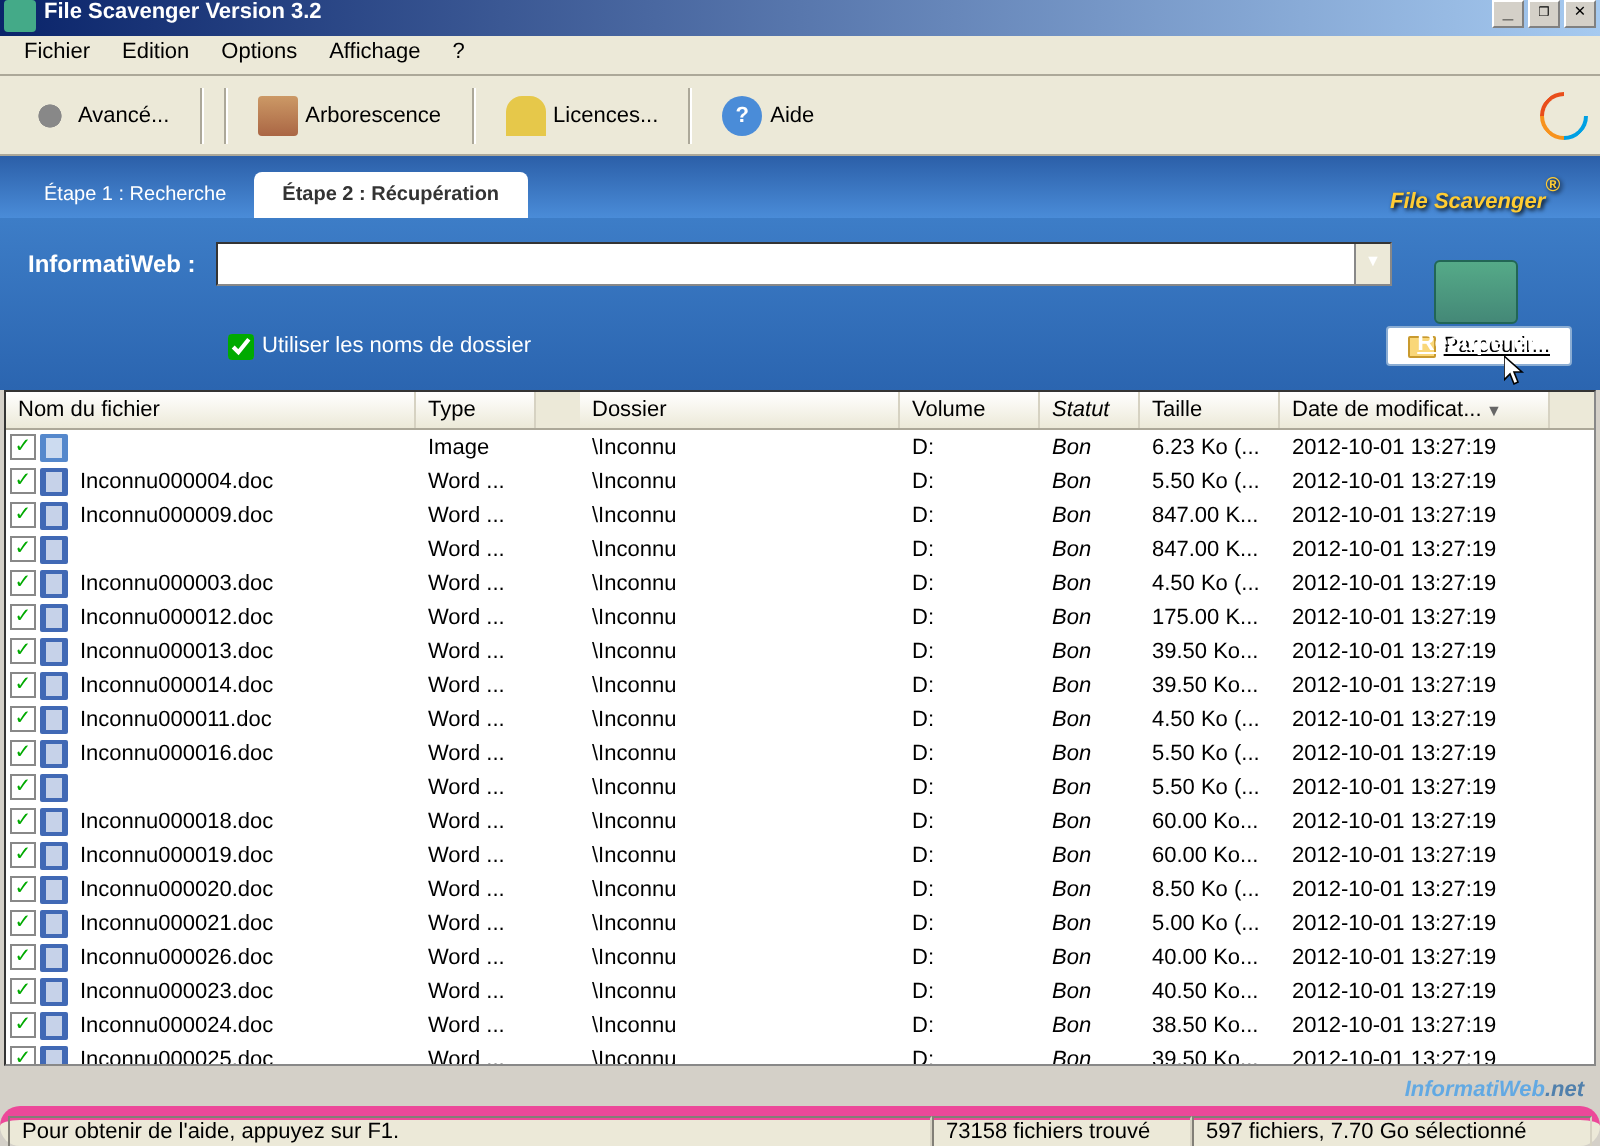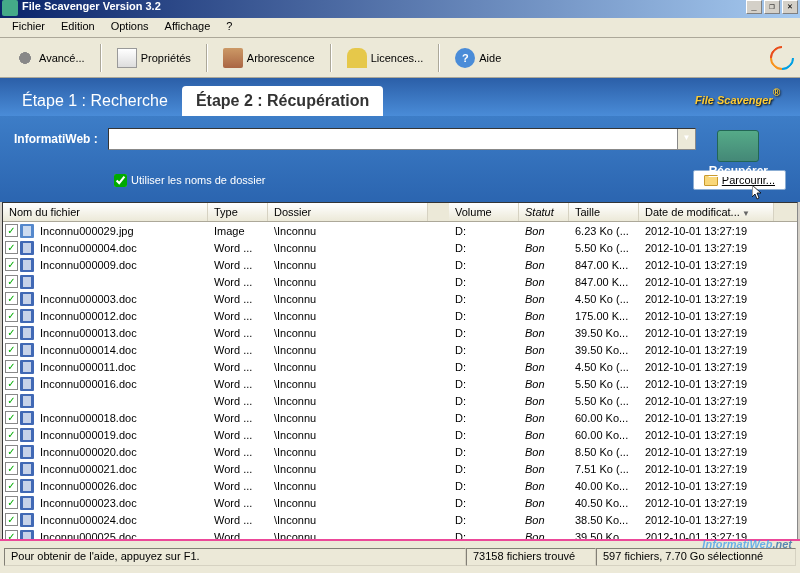--- a/index.html
+++ b/index.html
@@ -19,21 +19,21 @@
 
 .toolbar { height: 40px; background: #ece9d8; display: flex; align-items: center; padding: 0 6px; border-bottom: 1px solid #aca899; gap: 2px; }
 .tbtn { display: flex; align-items: center; gap: 4px; padding: 4px 8px; cursor: pointer; border: 1px solid transparent; border-radius: 2px; }
 .tbtn-icon { width: 20px; height: 20px; display: inline-block; }
 .tsep { width: 2px; height: 28px; border-left: 1px solid #aca899; border-right: 1px solid #fff; margin: 0 4px; }
 .logo-c { margin-left: auto; width: 24px; height: 24px; border: 2px solid; border-color: #f7931e #00a0e3 #f7931e #e94e1b; border-radius: 50%; border-top-color: transparent; transform: rotate(45deg); }
 
 
 .tabarea { background: linear-gradient(to bottom, #2b5fa8, #4a8cd8); padding: 8px 8px 0 8px; position: relative; }
 .tabs { display: flex; align-items: flex-end; }
-.tab { padding: 6px 14px; color: white; cursor: pointer; border-radius: 4px 4px 0 0; font-size: 16px; text-align: right; }
+.tab { padding: 6px 14px; color: white; cursor: pointer; border-radius: 4px 4px 0 0; font-size: 10px; text-align: right; }
 .tab.active { background: #fff; color: #333; font-weight: bold; }
 .brand { position: absolute; right: 20px; top: 6px; font-family: Georgia, serif; font-size: 22px; font-style: italic; font-weight: bold; color: #ffcc33; text-shadow: 1px 1px 2px #000; }
 .brand sup { font-size: 10px; }
 
 
 .bluepanel { background: linear-gradient(to bottom, #3d7dc7, #2b65b0); padding: 12px 14px; display: flex; align-items: center; gap: 10px; color: white; flex-wrap: wrap; }
 .dest-label { font-weight: bold; font-size: 12px; }
 .dest-combo { flex: 1; min-width: 480px; height: 22px; background: white; border: 1px inset #888; display: flex; }
 .dest-combo input { flex: 1; border: none; padding: 0 4px; outline: none; }
 .dest-combo .dropbtn { width: 18px; background: #ece9d8; border-left: 1px solid #888; text-align: center; line-height: 18px; cursor: pointer; font-size: 8px; }
@@ -48,36 +48,36 @@
 .recover-icon { width: 42px; height: 32px; margin: 0 auto 2px; background: linear-gradient(#5a8, #487); border-radius: 3px; border: 1px solid #265; }
 .recover-label { color: white; font-weight: bold; font-size: 12px; text-decoration: underline; }
 
 
 .table-wrap { background: white; border: 1px inset #888; height: 338px; overflow-y: scroll; overflow-x: hidden; margin: 0 2px; }
 .thead { display: flex; background: #ece9d8; border-bottom: 1px solid #aca899; position: sticky; top: 0; }
 .th { padding: 3px 6px; border-right: 1px solid #d6d2c2; font-weight: normal; background: linear-gradient(#fff, #ece9d8); cursor: pointer; white-space: nowrap; overflow: hidden; }
 .th.sort::after { content: " ▼"; font-size: 8px; color: #666; }
 .c0 { width: 205px; display: flex; align-items: center; gap: 2px; }
 .c1 { width: 60px; }
-.c2 { width: 160px; }
-.c3 { width: 70px; margin-left: 21px; }
+.c2 { width: 160px; margin-left: 22px; }
+.c3 { width: 70px; }
 .c4 { width: 50px; font-style: italic; }
 .c5 { width: 70px; }
 .c6 { width: 135px; }
 .tr { display: flex; height: 17px; align-items: center; }
 .td { padding: 1px 6px; white-space: nowrap; overflow: hidden; text-overflow: ellipsis; }
 .td.c0 { padding: 1px 2px; }
 .c0n { flex: 1; padding: 1px 4px; }
 .chkbox { width: 13px; height: 13px; border: 1px solid #888; background: white; display: inline-flex; align-items: center; justify-content: center; color: #0a0; font-size: 10px; line-height: 1; }
 .fico { width: 14px; height: 14px; background: #4169b5; border-radius: 1px; display: inline-block; position: relative; }
 .fico.img { background: #5588cc; }
 .fico::before { content: ""; position: absolute; inset: 2px 3px; background: #fff; opacity: 0.7; }
 
 
-.statusbar { height: 34px; background: #ece9d8; border-top: 2px solid #ec4899; display: flex; align-items: center; padding: 0 4px; font-size: 11px; position: absolute; bottom: 0; left: 0; right: 0; }
+.statusbar { height: 20px; background: #ece9d8; border-top: 7px solid #ec4899; display: flex; align-items: center; padding: 0 4px; font-size: 11px; position: absolute; bottom: 0; left: 0; right: 0; border-radius: 10px; }
 .statusbar .cell { border: 1px inset #d6d2c2; padding: 1px 6px; height: 18px; }
 .watermark { position: absolute; right: 8px; bottom: 20px; font-family: Arial; font-style: italic; font-size: 18px; color: #3399ee; opacity: 0.7; pointer-events: none; font-weight: bold; }
 .watermark .net { color: #1a5fa0; }
 
 
 .ico-gear { background: radial-gradient(#888 40%, transparent 42%); border-radius: 50%; }
 .ico-prop { background: linear-gradient(#fff,#ddd); border: 1px solid #999; }
 .ico-tree { background: linear-gradient(#c96,#a64); border-radius: 2px; }
 .ico-key { background: #e6c84a; border-radius: 40% 40% 0 0; }
 .ico-help { background: #4a8cd8; border-radius: 50%; color: white; text-align: center; line-height: 20px; font-weight: bold; }
@@ -102,24 +102,20 @@
   <div class="menuitem">Affichage</div>
   <div class="menuitem">?</div>
 </div>
 
 <div class="toolbar">
   <div class="tbtn">
     <span class="tbtn-icon ico-gear"></span>
     <span>Avancé...</span>
   </div>
   <div class="tsep"></div>
-  <div class="tbtn">
-    <span class="tbtn-icon ico-prop"></span>
-    <span>Propriétés</span>
-  </div>
   <div class="tsep"></div>
   <div class="tbtn">
     <span class="tbtn-icon ico-tree"></span>
     <span>Arborescence</span>
   </div>
   <div class="tsep"></div>
   <div class="tbtn">
     <span class="tbtn-icon ico-key"></span>
     <span>Licences...</span>
   </div>
@@ -173,21 +169,20 @@
     <div class="th c3">Volume</div>
     <div class="th c4">Statut</div>
     <div class="th c5">Taille</div>
     <div class="th c6 sort">Date de modificat...</div>
   </div>
   <div id="tbody">
       <div class="tr sel">
         <div class="td c0">
           <span class="chkbox">✓</span>
           <span class="fico img"></span>
-          <span class="c0n">Inconnu000029.jpg</span>
         </div>
         <div class="td c1">Image</div>
         <div class="td c2">\Inconnu</div>
         <div class="td c3">D:</div>
         <div class="td c4">Bon</div>
         <div class="td c5">6.23 Ko (...</div>
         <div class="td c6">2012-10-01 13:27:19</div>
       </div>
       <div class="tr sel">
         <div class="td c0">
@@ -359,21 +354,21 @@
       <div class="tr sel">
         <div class="td c0">
           <span class="chkbox">✓</span>
           <span class="fico"></span>
           <span class="c0n">Inconnu000021.doc</span>
         </div>
         <div class="td c1">Word ...</div>
         <div class="td c2">\Inconnu</div>
         <div class="td c3">D:</div>
         <div class="td c4">Bon</div>
-        <div class="td c5">7.51 Ko (...</div>
+        <div class="td c5">5.00 Ko (...</div>
         <div class="td c6">2012-10-01 13:27:19</div>
       </div>
       <div class="tr sel">
         <div class="td c0">
           <span class="chkbox">✓</span>
           <span class="fico"></span>
           <span class="c0n">Inconnu000026.doc</span>
         </div>
         <div class="td c1">Word ...</div>
         <div class="td c2">\Inconnu</div>

